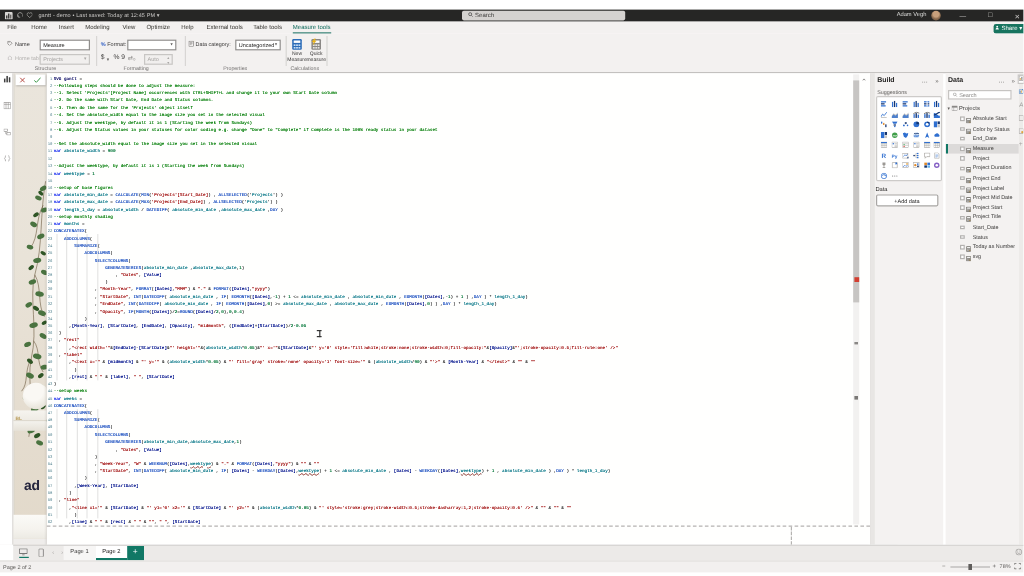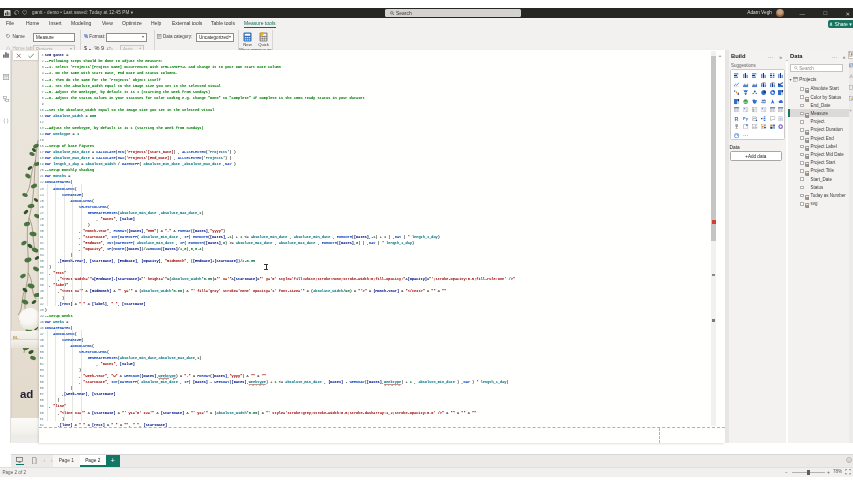--- a/index.html
+++ b/index.html
@@ -21,21 +21,21 @@
 #ribbon{position:absolute;left:0;top:28px;width:853px;height:32.5px;background:#f3f1f0;border-bottom:1px solid #c6c4c2}
 .rlab{position:absolute;font-size:4.6px;color:#5f5d5b;white-space:nowrap}
 .glab{position:absolute;top:25.5px;font-size:4.4px;color:#737170;white-space:nowrap}
 .rsep{position:absolute;top:2px;width:1px;height:25px;background:#d8d6d4}
 .rinput{position:absolute;background:#fff;border:0.7px solid #908e8c;font-size:4.6px;color:#252423;padding-left:2px;white-space:nowrap}
 .rinput.dis{background:#f1efee;border-color:#c8c6c4;color:#a8a6a4}
 .caret{position:absolute;right:2px;top:2.6px;width:0;height:0;border-left:1.6px solid transparent;border-right:1.6px solid transparent;border-top:2px solid #5f5d5b}
 .caret.lite{border-top-color:#a8a6a4}
 .bigbtn{position:absolute;width:18px;text-align:center;font-size:4.2px;color:#3b3a39;line-height:4.5px}
 
-#main{position:absolute;left:0;top:50px;width:748px;height:393px;background:#e8e6e4}
+#main{position:absolute;left:0;top:61px;width:748px;height:393px;background:#e8e6e4}
 #lnav{position:absolute;left:0;top:0;width:11px;height:393px;background:#fff;border-right:1px solid #e1dfdd}
 #canvasstrip{position:absolute;left:11px;top:0;width:27.5px;height:393px;overflow:hidden}
 #xybox{position:absolute;left:12.5px;top:0.5px;width:25.5px;height:9.8px;background:#fff;box-shadow:0 0.5px 1.5px rgba(0,0,0,0.25)}
 #editor{position:absolute;left:38.5px;top:0;width:686.5px;height:392.5px;background:#fffffe;box-shadow:-1px 1px 2px rgba(0,0,0,0.12)}
 #editor .divider{position:absolute;left:0;top:377px;width:686.5px;border-top:1px dashed #b5b3b1}
 #editor .vdash{position:absolute;left:620px;top:378px;width:1px;height:14.5px;border-left:1px dashed #b5b3b1}
 #codewrap{position:absolute;left:0;top:-3.6px;width:1377px;transform:scale(0.5);transform-origin:0 0;font-family:"Liberation Mono",monospace;font-size:7.16px;line-height:12.12px;white-space:pre}
 .cl{height:12.12px;white-space:pre}
 .ln{display:inline-block;width:9.4px;text-align:right;color:#50808f;font-size:6.6px}
 .ct{padding-left:2px;color:#3b3b3b;text-shadow:0 0 0.35px currentColor}

